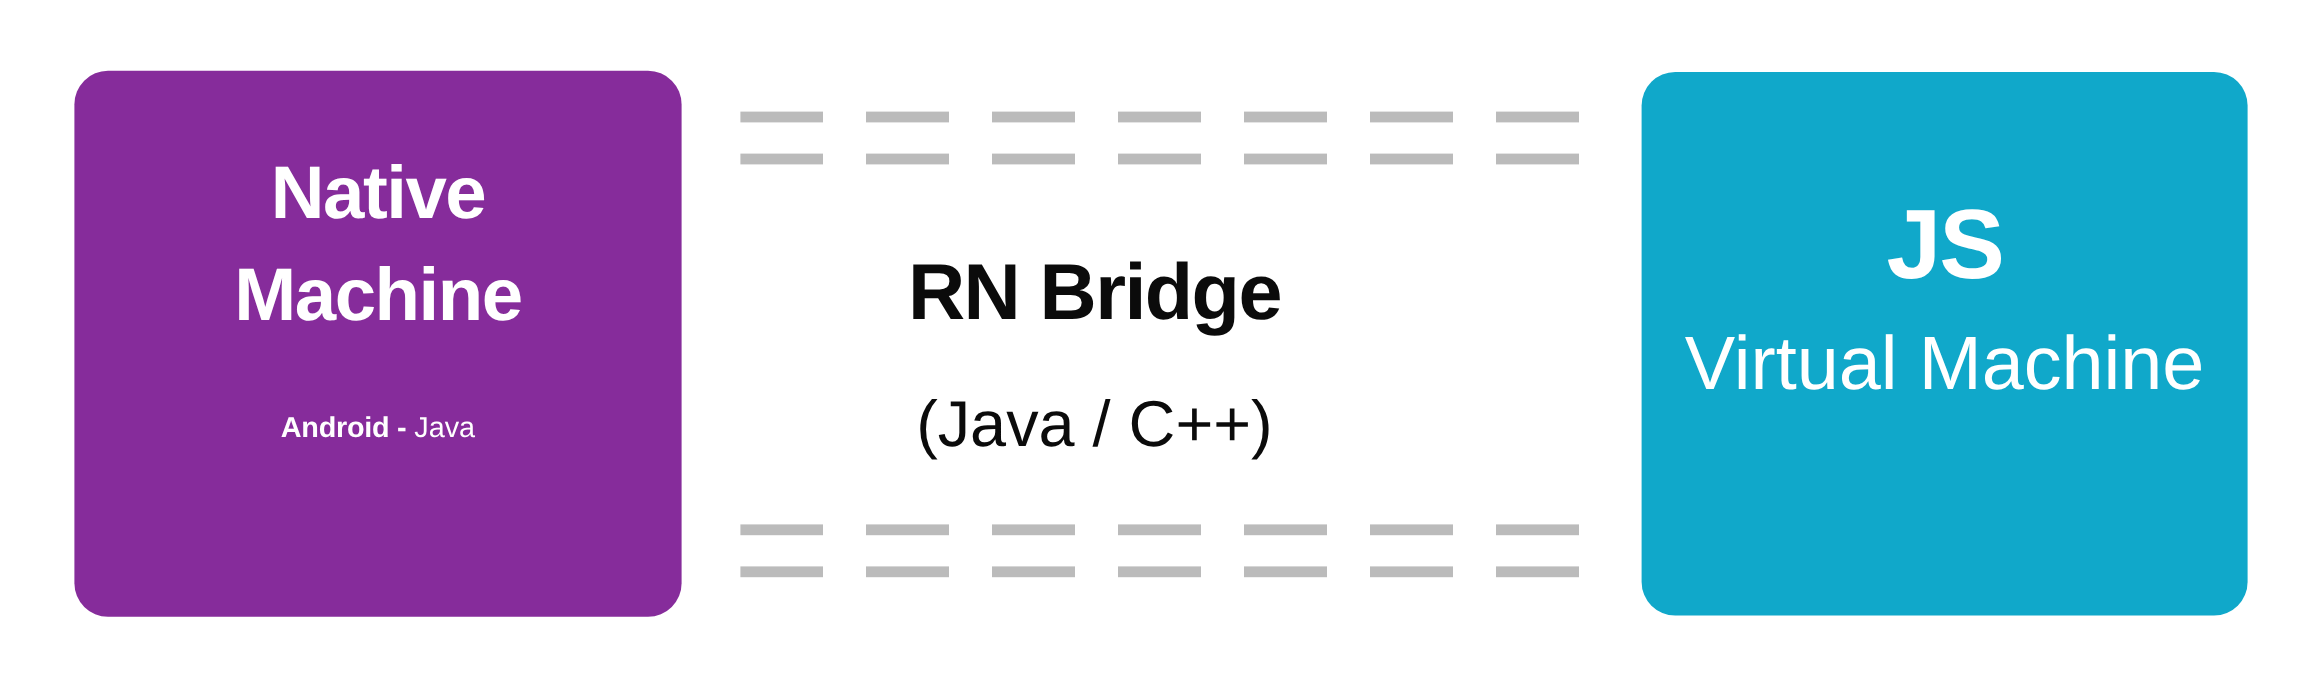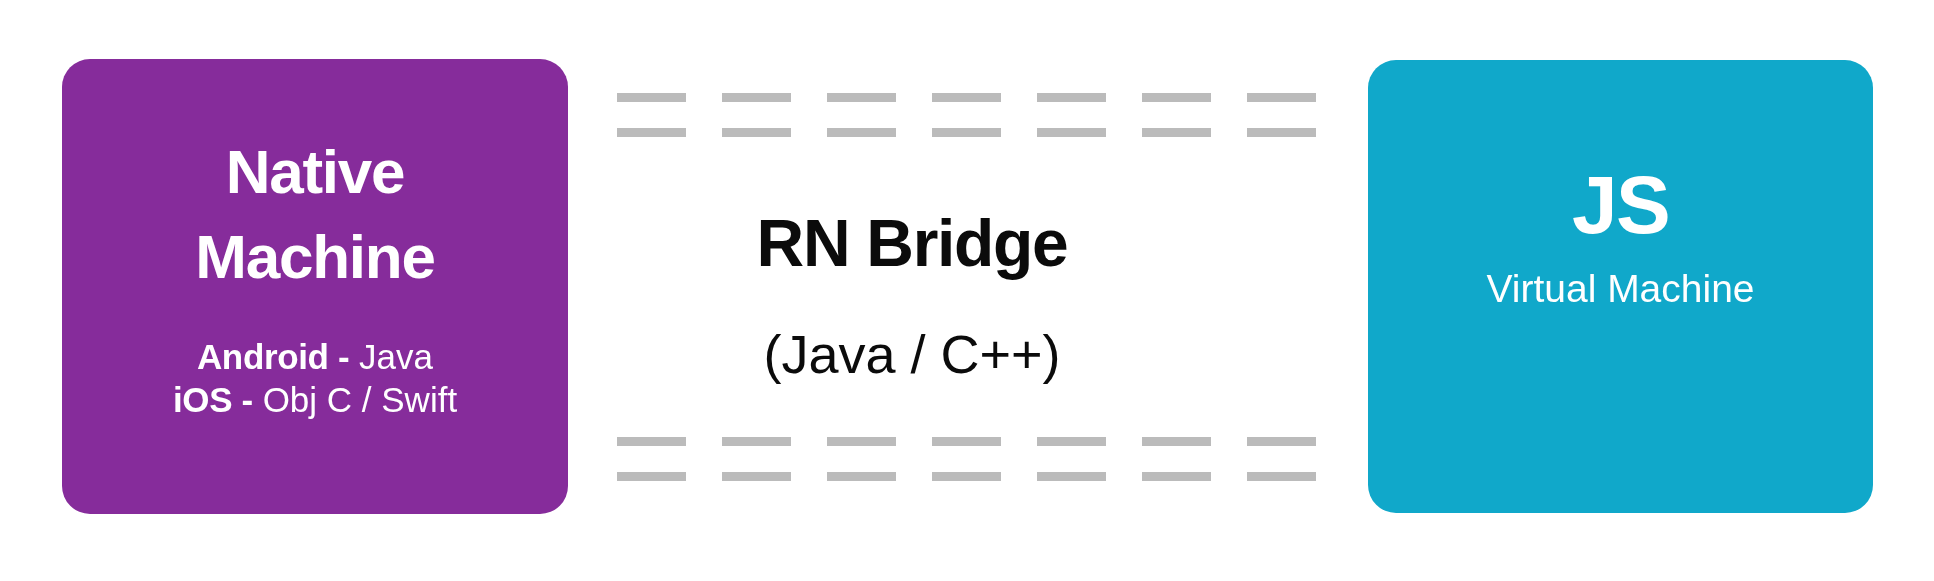--- a/index.html
+++ b/index.html
@@ -32,44 +32,44 @@
     background: var(--native-box-bg);
   }
   .node-js {
     left: 1368px; top: 60px;
     width: 505px; height: 453px;
     background: var(--js-box-bg);
   }
   .node > div { position: absolute; left: 0; right: 0; text-align: center; }
 
   .native-title {
-    top: 70px;
+    top: 60px;
     font-size: 62px;
     font-weight: bold;
     line-height: 85px;
     letter-spacing: -0.02em;
   }
   .native-platforms {
     top: 276px;
-    font-size: 35px;
+    font-size: 24px;
     line-height: 43px;
   }
   .native-platforms b { letter-spacing: -0.01em; }
   .plat-value { margin-left: 0.28em; }
 
   .js-title {
     top: 100px;
     font-size: 82px;
     font-weight: bold;
     line-height: 1.1;
     letter-spacing: -0.02em;
   }
   .js-subtitle {
     top: 207px;
-    font-size: 39px;
+    font-size: 63px;
     line-height: 1.15;
   }
   .js-note {
     top: 317px;
     font-size: 38px;
     font-weight: bold;
     letter-spacing: -0.01em;
   }
 
   .bridge-label {
@@ -115,21 +115,20 @@
 
 <div class="canvas">
 
   <div class="node node-native">
     <div class="native-title">
       <div>Native</div>
       <div>Machine</div>
     </div>
     <div class="native-platforms">
       <div><b>Android -</b><span class="plat-value">Java</span></div>
-      <div><b>iOS -</b><span class="plat-value">Obj C / Swift</span></div>
     </div>
   </div>
 
   <div class="dash-group dash-group-top">
       <div class="dash-row"></div>
       <div class="dash-row"></div>
     </div>
 
   <div class="bridge-label">
     <div class="bridge-title">RN Bridge</div>

